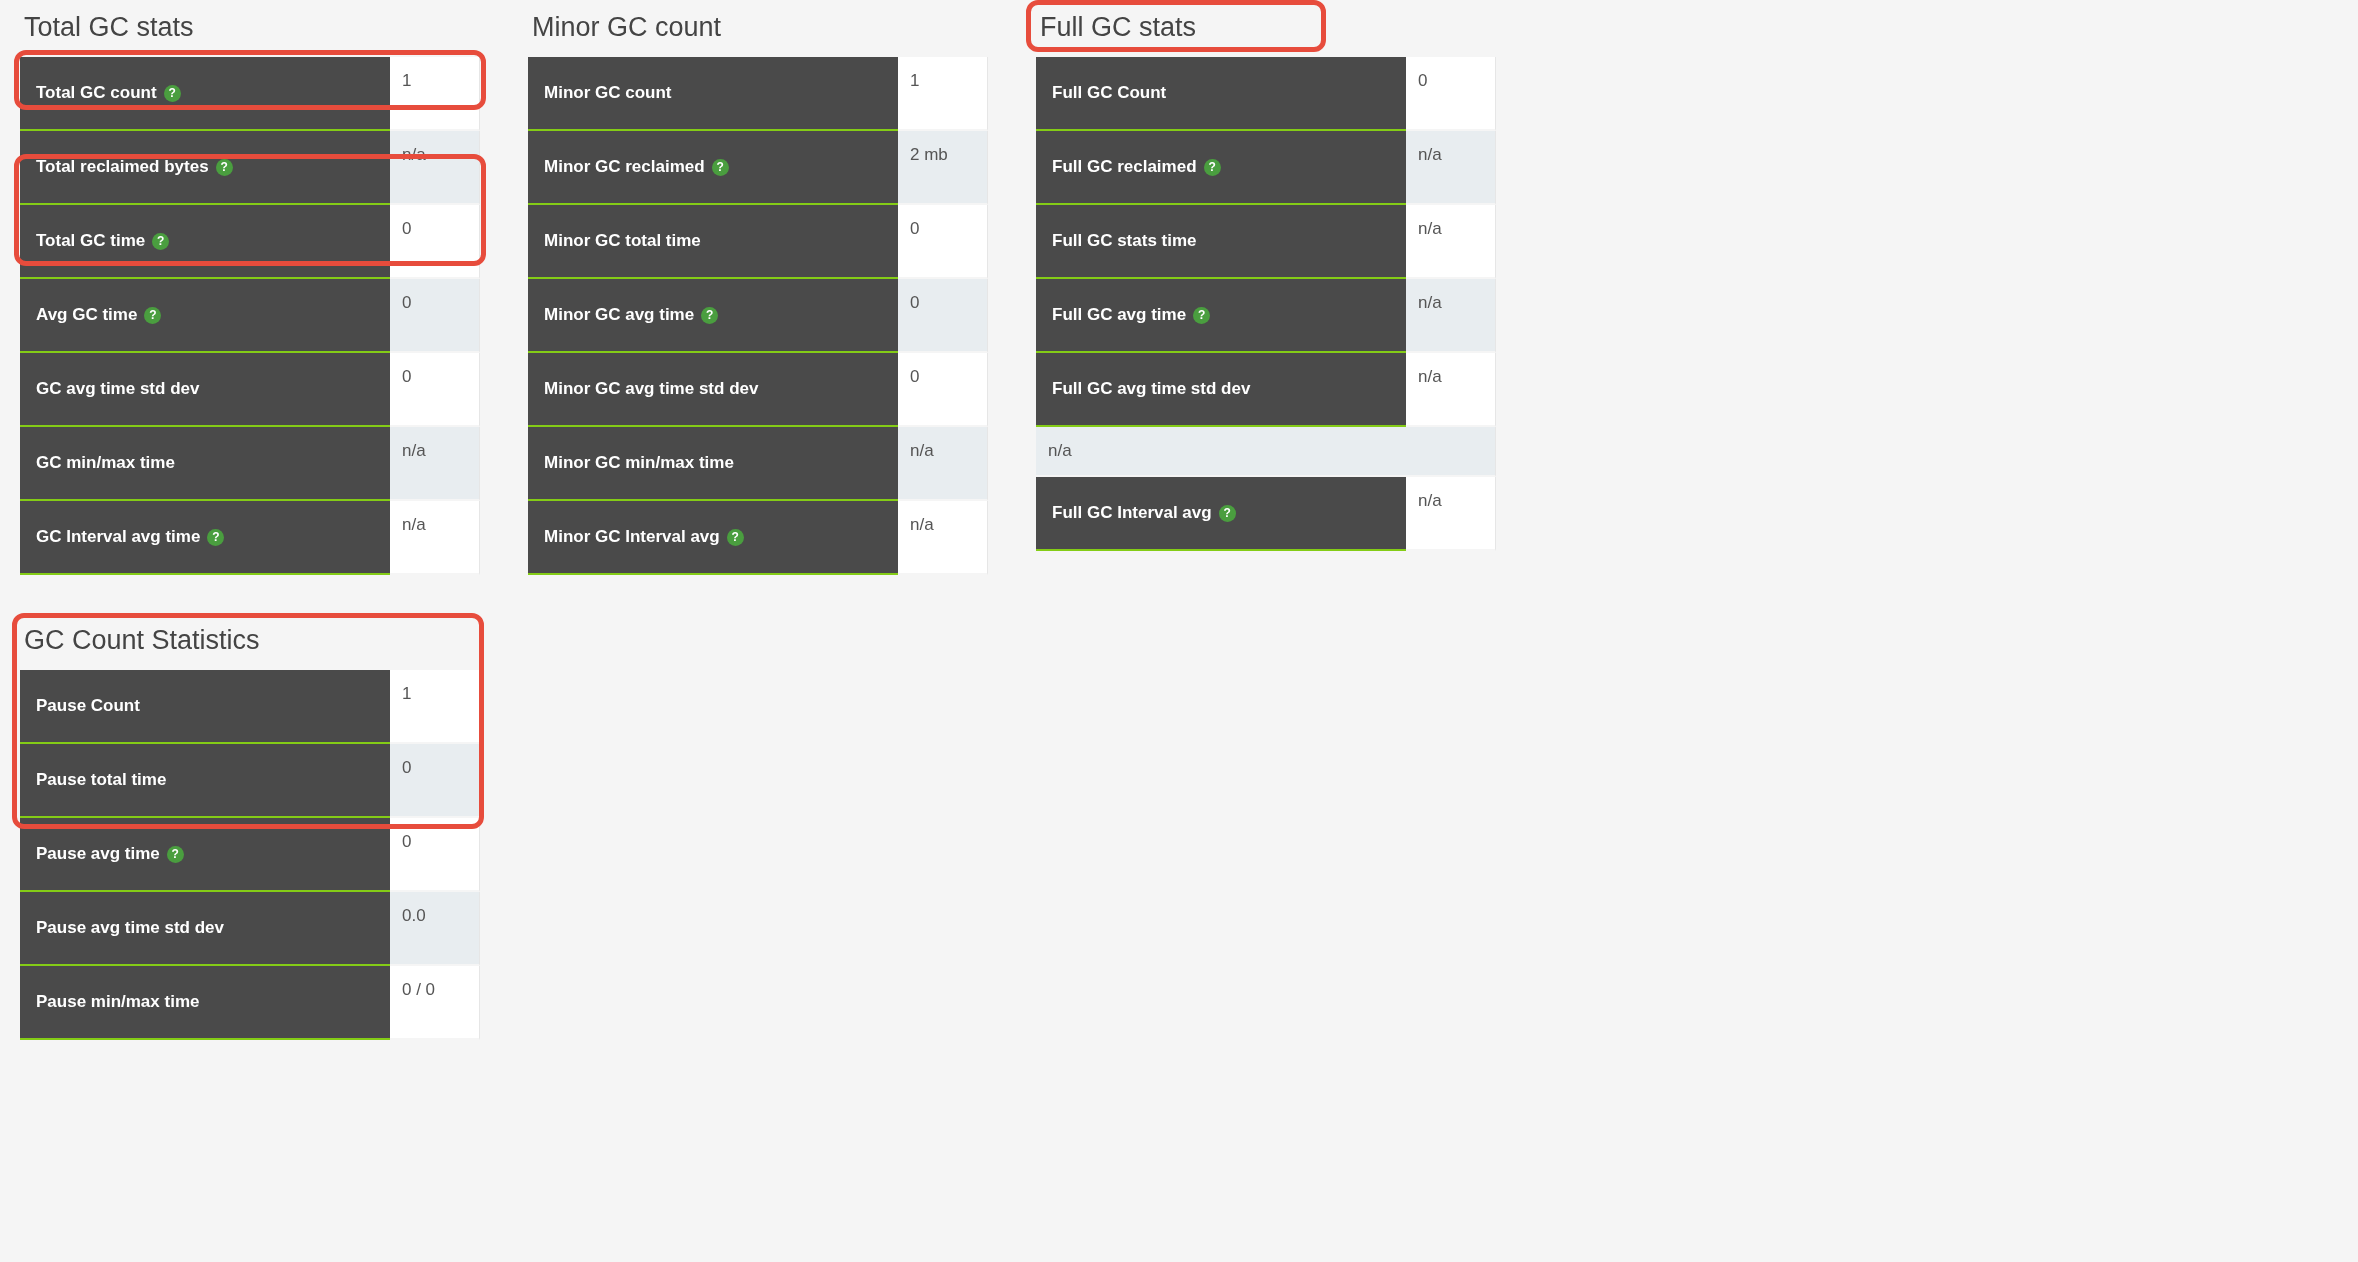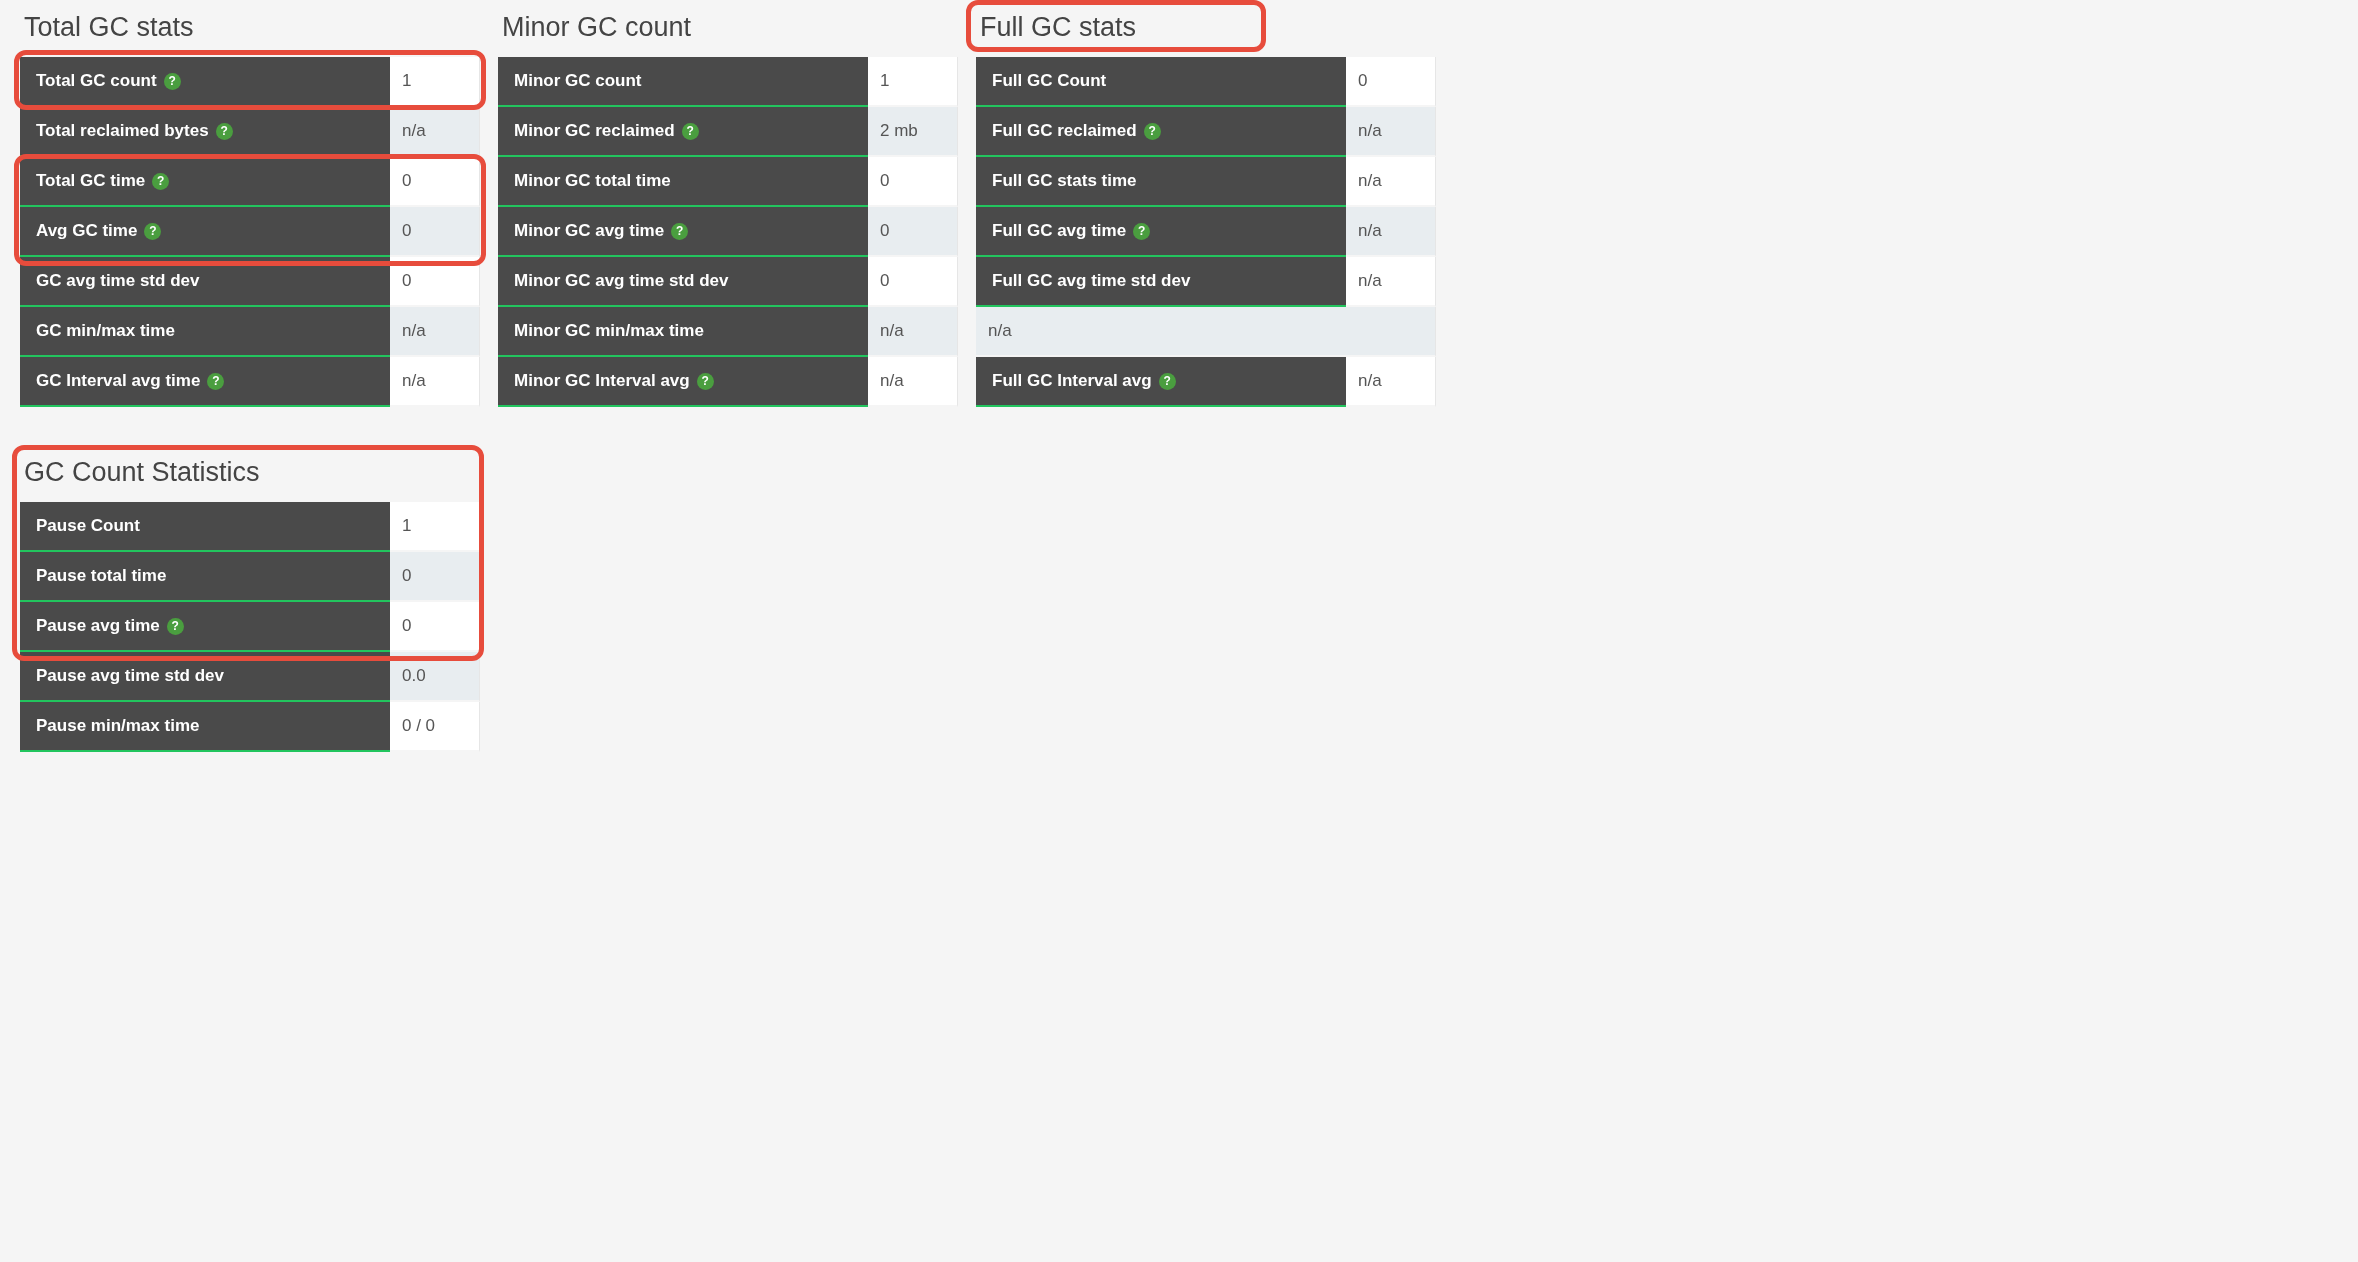--- a/index.html
+++ b/index.html
@@ -5,21 +5,21 @@
   * { box-sizing: border-box; margin: 0; padding: 0; }
   body {
     font-family: "Helvetica Neue", Helvetica, Arial, sans-serif;
     background: #f5f5f5;
     padding: 12px 20px;
     font-size: 17px;
     color: #333;
   }
   .panels-row {
     display: flex;
-    gap: 18px;
+    gap: 48px;
     margin-bottom: 50px;
     align-items: flex-start;
   }
   .panel {
     width: 460px;
     position: relative;
   }
   .panel-title {
     font-size: 27px;
     font-weight: 400;
@@ -33,22 +33,22 @@
     width: 100%;
     border-collapse: separate;
     border-spacing: 0;
   }
   .stat-row { display: flex; }
   .stat-label {
     flex: 0 0 370px;
     background: #4a4a4a;
     color: #fff;
     font-weight: 600;
-    padding: 14px 16px;
-    border-bottom: 2px solid #22c55e;
+    padding: 26px 16px;
+    border-bottom: 2px solid #84cc16;
     display: flex;
     align-items: center;
     gap: 7px;
   }
   .stat-value {
     flex: 1;
     background: #fff;
     color: #555;
     padding: 14px 12px;
     border-bottom: 2px solid #f5f5f5;

